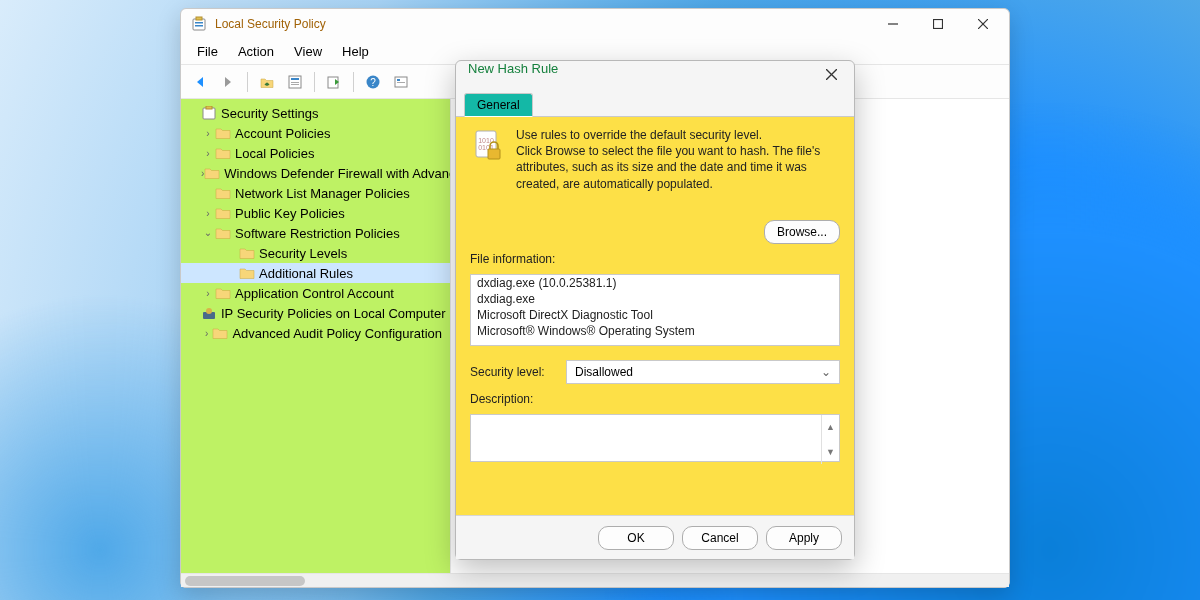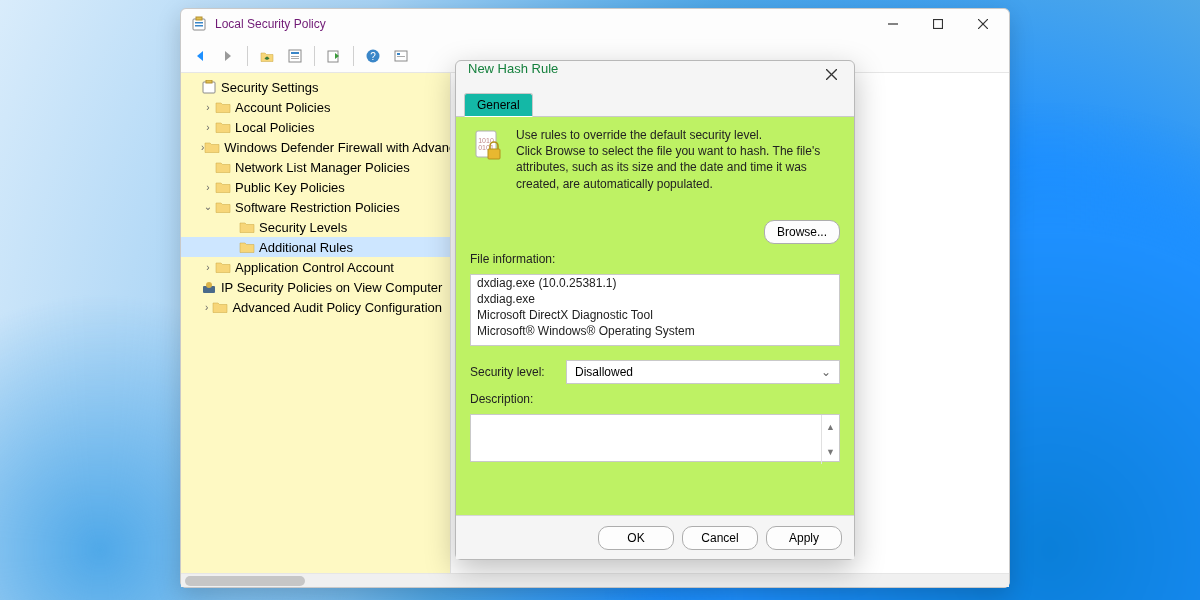--- a/index.html
+++ b/index.html
@@ -13,55 +13,55 @@
   .b1 { width: 900px; height: 900px; background: radial-gradient(circle, #0a7fd9 0%, #1e90ff 50%, transparent 70%); right: -300px; bottom: -400px; }
   .b2 { width: 600px; height: 600px; background: radial-gradient(circle, #4fa8e8 0%, transparent 60%); left: -200px; bottom: -250px; }
 
   
   .mmc {
     position: absolute; left: 180px; top: 8px; width: 830px; height: 580px;
     background: #fdfdfd; border: 1px solid #c9c9c9; border-radius: 6px;
     box-shadow: 0 8px 24px rgba(0,0,0,.18);
     display: flex; flex-direction: column;
   }
-  .titlebar { height: 30px; display: flex; align-items: center; padding: 0 4px 0 10px; font-size: 12px; color: #701a75; }
+  .titlebar { height: 30px; display: flex; align-items: center; padding: 0 4px 0 10px; font-size: 12px; color: #a16207; }
   .titlebar .icon { width: 16px; height: 16px; margin-right: 8px; display: inline-flex; align-items: center; justify-content: center; }
   .winctrls { margin-left: auto; display: flex; }
   .winctrls div { width: 45px; height: 30px; display: flex; align-items: center; justify-content: center; color: #555; font-size: 12px; }
 
   .menubar { height: 26px; display: flex; align-items: center; padding: 0 6px; font-size: 13px; border-bottom: 1px solid #e6e6e6; }
   .menubar span { padding: 4px 10px; cursor: default; }
 
   .toolbar { height: 34px; display: flex; align-items: center; padding: 0 6px; gap: 2px; border-bottom: 1px solid #e6e6e6; }
   .tb-btn { width: 26px; height: 26px; display: inline-flex; align-items: center; justify-content: center; border-radius: 2px; }
   .tb-sep { width: 1px; height: 20px; background: #d0d0d0; margin: 0 4px; }
 
   .workarea { flex: 1; display: flex; overflow: hidden; }
-  .tree { width: 270px; border-right: 1px solid #e6e6e6; overflow-x: auto; overflow-y: hidden; padding: 4px 0; font-size: 13px; background: #fef9c3; }
+  .tree { width: 270px; border-right: 1px solid #e6e6e6; overflow-x: auto; overflow-y: hidden; padding: 4px 0; font-size: 13px; background: #bef264; }
   .tree-node { white-space: nowrap; height: 20px; display: flex; align-items: center; padding-right: 8px; cursor: default; }
   .tree-node.sel { background: #cde6ff; }
   .chev { width: 14px; text-align: center; color: #666; font-size: 10px; display: inline-block; }
   .fld { width: 16px; height: 14px; display: inline-block; margin-right: 4px; }
   .content { flex: 1; background: #fff; }
 
   .hscroll { height: 14px; background: #f0f0f0; border-top: 1px solid #e6e6e6; position: relative; }
   .hscroll .thumb { position: absolute; left: 4px; top: 2px; width: 120px; height: 10px; background: #c6c6c6; border-radius: 5px; }
 
   
   .dialog {
     position: absolute; left: 455px; top: 60px; width: 400px; height: 500px;
     background: #f5f5f5; border: 1px solid #b8b8b8; border-radius: 6px;
     box-shadow: 0 10px 30px rgba(0,0,0,.25);
     display: flex; flex-direction: column; font-size: 12px;
   }
   .dlg-title { height: 30px; display: flex; align-items: flex-start; padding: 0 8px 0 12px; font-size: 13px; color: #15803d; }
   .dlg-title .close { margin-left: auto; width: 30px; height: 26px; display: flex; align-items: center; justify-content: center; font-size: 14px; color: #333; }
   .tabstrip { height: 26px; display: flex; align-items: flex-end; padding: 0 8px; border-bottom: 1px solid #c9c9c9; background: #f5f5f5; }
   .tab { padding: 4px 12px; border: 1px solid #c9c9c9; border-bottom: 1px solid #fff; background: #14b8a6; border-radius: 3px 3px 0 0; font-size: 12px; position: relative; top: 1px; }
-  .dlg-body { flex: 1; background: #bef264; padding: 10px 14px; display: flex; flex-direction: column; gap: 8px; }
+  .dlg-body { flex: 1; background: #fde047; padding: 10px 14px; display: flex; flex-direction: column; gap: 8px; }
   .intro { display: flex; gap: 10px; }
   .intro .lock { width: 36px; height: 36px; flex-shrink: 0; display: flex; align-items: center; justify-content: center; }
   .intro p { color: #222; line-height: 1.35; }
   .btnrow { display: flex; justify-content: flex-end; }
   .btn { min-width: 76px; height: 24px; padding: 0 12px; border: 1px solid #adadad; background: #fdfdfd; border-radius: 10px; font-size: 12px; display: inline-flex; align-items: center; justify-content: center; }
   .lbl { color: #222; }
   .fileinfo { width: 100%; height: 72px; border: 1px solid #c9c9c9; background: #fff; padding: 0 6px; font-size: 12px; line-height: 1.35; color: #222; resize: none; overflow: auto; }
   .row { display: flex; align-items: center; gap: 10px; }
   .row .lbl { width: 86px; }
   .combo { flex: 1; height: 24px; border: 1px solid #c9c9c9; background: #fff; display: flex; align-items: center; padding: 0 8px; justify-content: space-between; }
@@ -103,20 +103,26 @@
         </div>
       <div>
           <svg width="10" height="10">
             <line x1="0" y1="0" x2="10" y2="10" stroke="#333" stroke-width="1.2"></line>
             <line x1="10" y1="0" x2="0" y2="10" stroke="#333" stroke-width="1.2"></line>
           </svg>
         </div>
     </div>
   </div>
 
+  <div class="menubar">
+    <span>File</span>
+    <span>Action</span>
+    <span>View</span>
+    <span>Help</span>
+  </div>
 
   <div class="toolbar">
     <div class="tb-btn">
         <svg width="16" height="16">
           <path d="M11 3 L5 8 L11 13 Z" fill="#1e90ff"></path>
         </svg>
       </div>
     <div class="tb-btn">
         <svg width="16" height="16">
           <path d="M5 3 L11 8 L5 13 Z" fill="#9a9a9a"></path>
@@ -233,21 +239,21 @@
               <path class="body" d="M1 3h5l1.5 1.5H15v8H1z"></path>
             </svg></span>
         <span>Application Control Account</span>
       </div>
       <div class="tree-node" style="padding-left:20px">
         <span class="chev"></span>
         <span class="fld"><svg width="16" height="14">
               <rect x="2" y="6" width="12" height="7" fill="#4a6a8a" rx="1"></rect>
               <circle cx="8" cy="5" r="3" fill="#d9b24a"></circle>
             </svg></span>
-        <span>IP Security Policies on View Computer</span>
+        <span>IP Security Policies on Local Computer</span>
       </div>
       <div class="tree-node" style="padding-left:20px">
         <span class="chev">›</span>
         <span class="fld"><svg class="folder" width="16" height="14">
               <path class="body" d="M1 3h5l1.5 1.5H15v8H1z"></path>
             </svg></span>
         <span>Advanced Audit Policy Configuration</span>
       </div>
     </div>
     <div class="content"></div>

